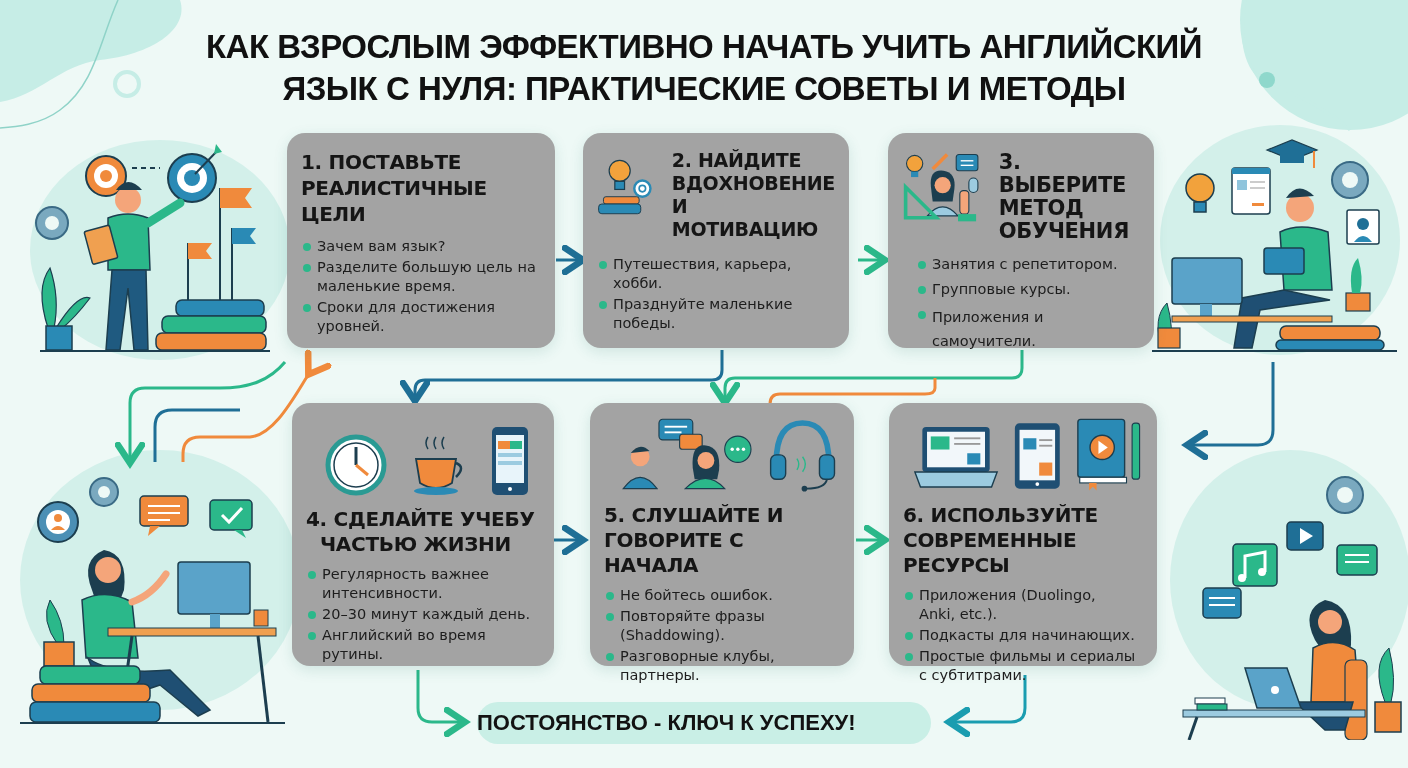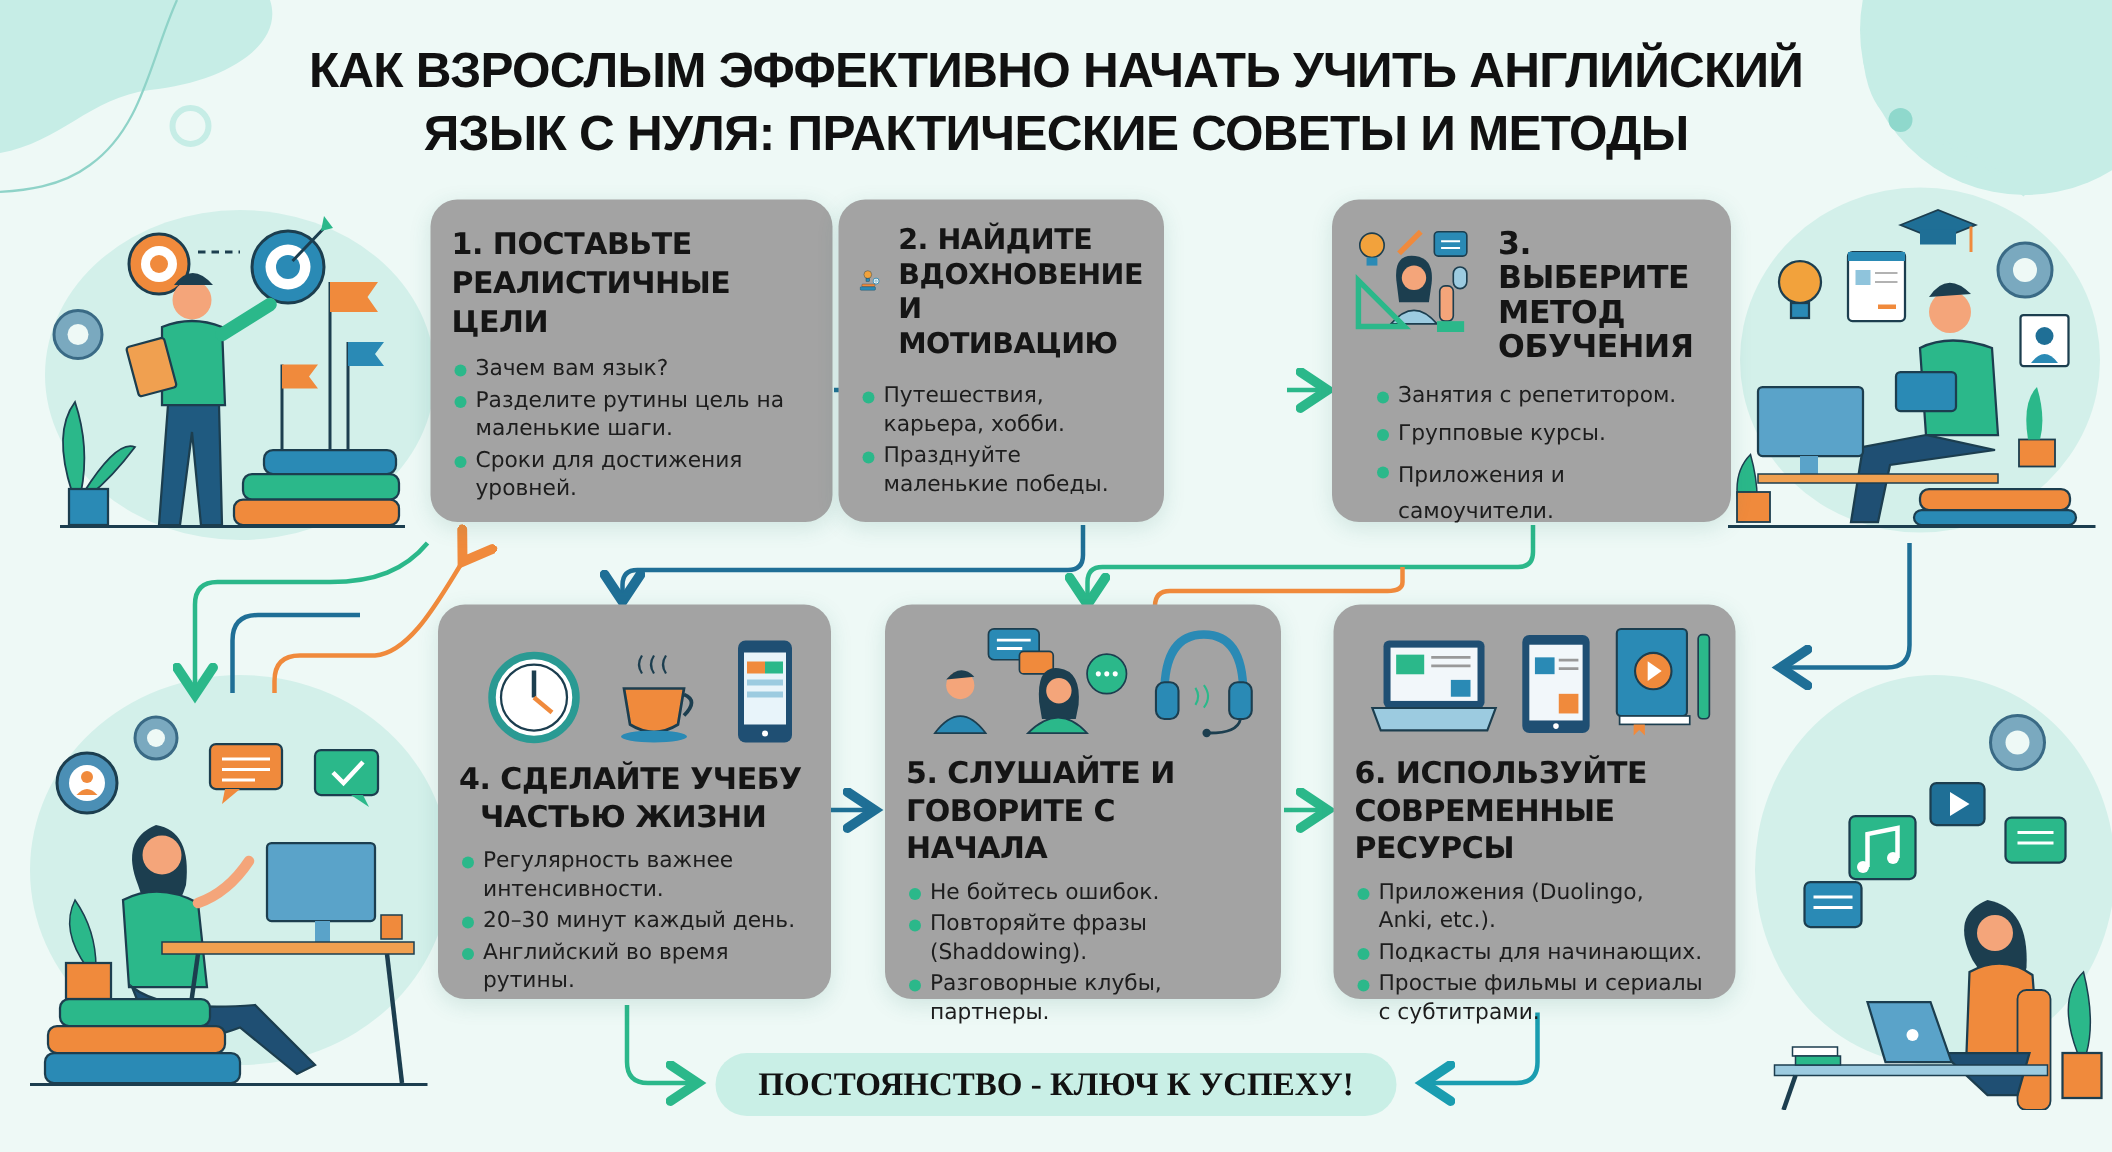--- a/index.html
+++ b/index.html
@@ -33,22 +33,22 @@
     color: #1d1d1d; margin-bottom: 2px;
   }
   .card li::before {
     content: ""; position: absolute; left: 2px; top: 6px; width: 8px; height: 8px;
     border-radius: 50%; background: #2bb88a;
   }
   .icons-row { display: flex; align-items: flex-end; gap: 18px; height: 80px; }
   .head-row { display: flex; align-items: flex-start; gap: 10px; }
   .footer-pill {
     position: absolute; z-index: 3; left: 477px; top: 702px; width: 454px; height: 42px;
-    border-radius: 21px; background: #c9efe6; text-align: center;
-    font-family: Liberation Serif, serif; font-weight: 700; font-size: 22px;
+    border-radius: 21px; background: #c9efe6; text-align: left;
+    font-family: Liberation Sans, sans-serif; font-weight: 700; font-size: 22px;
     line-height: 42px; color: #121212;
   }
   .illus { position: absolute; z-index: 2; }
   svg { display: block; }
 </style>
 </head>
 <body>
 
 <svg class="bg-layer" width="1408" height="768" viewBox="0 0 1408 768">
   <defs>
@@ -291,26 +291,26 @@
 </div>
 
 <div class="card" style="left:287px;top:133px;width:268px;height:215px;">
   <div class="card-title" style="font-size:20px;line-height:26px;margin-top:2px;">
     <div>1.  ПОСТАВЬТЕ</div>
     <div>РЕАЛИСТИЧНЫЕ</div>
     <div>ЦЕЛИ</div>
   </div>
   <ul>
     <li>Зачем вам язык?</li>
-    <li>Разделите рутины цель на маленькие шаги.</li>
+    <li>Разделите большую цель на маленькие время.</li>
     <li>Сроки для достижения уровней.</li>
   </ul>
 </div>
 
-<div class="card" style="left:559px;top:133px;width:217px;height:215px;">
+<div class="card" style="left:583px;top:133px;width:266px;height:215px;">
   <div class="head-row">
     <svg width="80" height="80" viewBox="0 0 80 80">
       <g>
           <circle cx="28" cy="20" r="13" fill="#f2a23c" stroke="#1c3e4f" stroke-width="1.5"></circle>
           <rect x="22" y="33" width="12" height="10" fill="#2a8ab5" stroke="#1c3e4f" stroke-width="1.5"></rect>
         </g>
       <g>
           <circle cx="56" cy="42" r="10" fill="#fff" stroke="#2a8ab5" stroke-width="3"></circle>
           <circle cx="56" cy="42" r="4" fill="#fff" stroke="#2a8ab5" stroke-width="2"></circle>
         </g>

